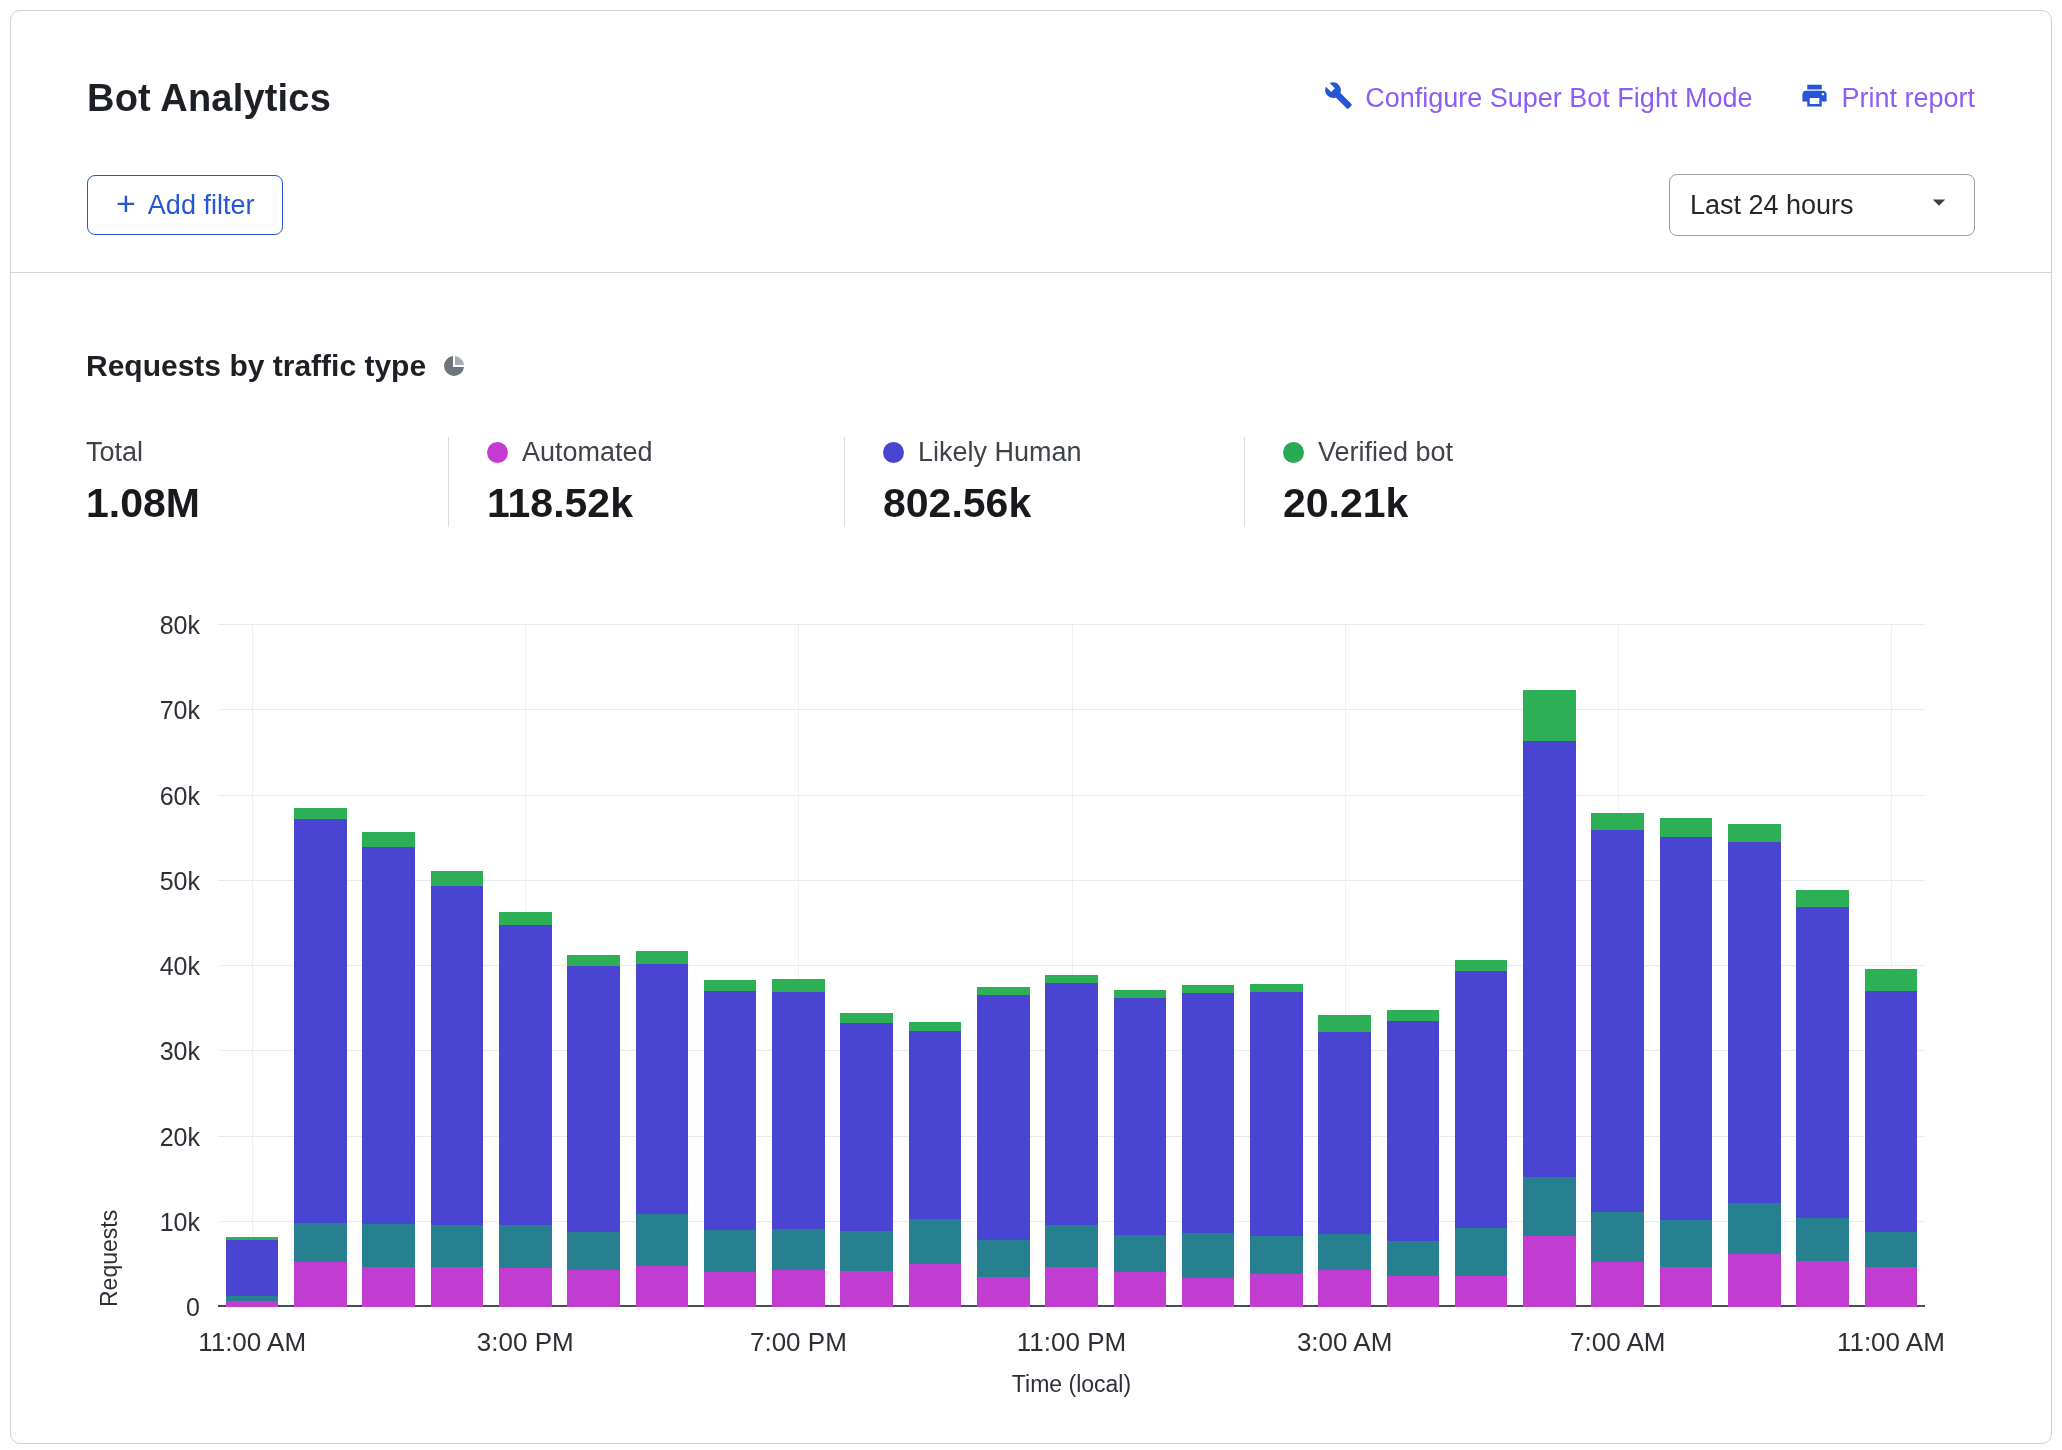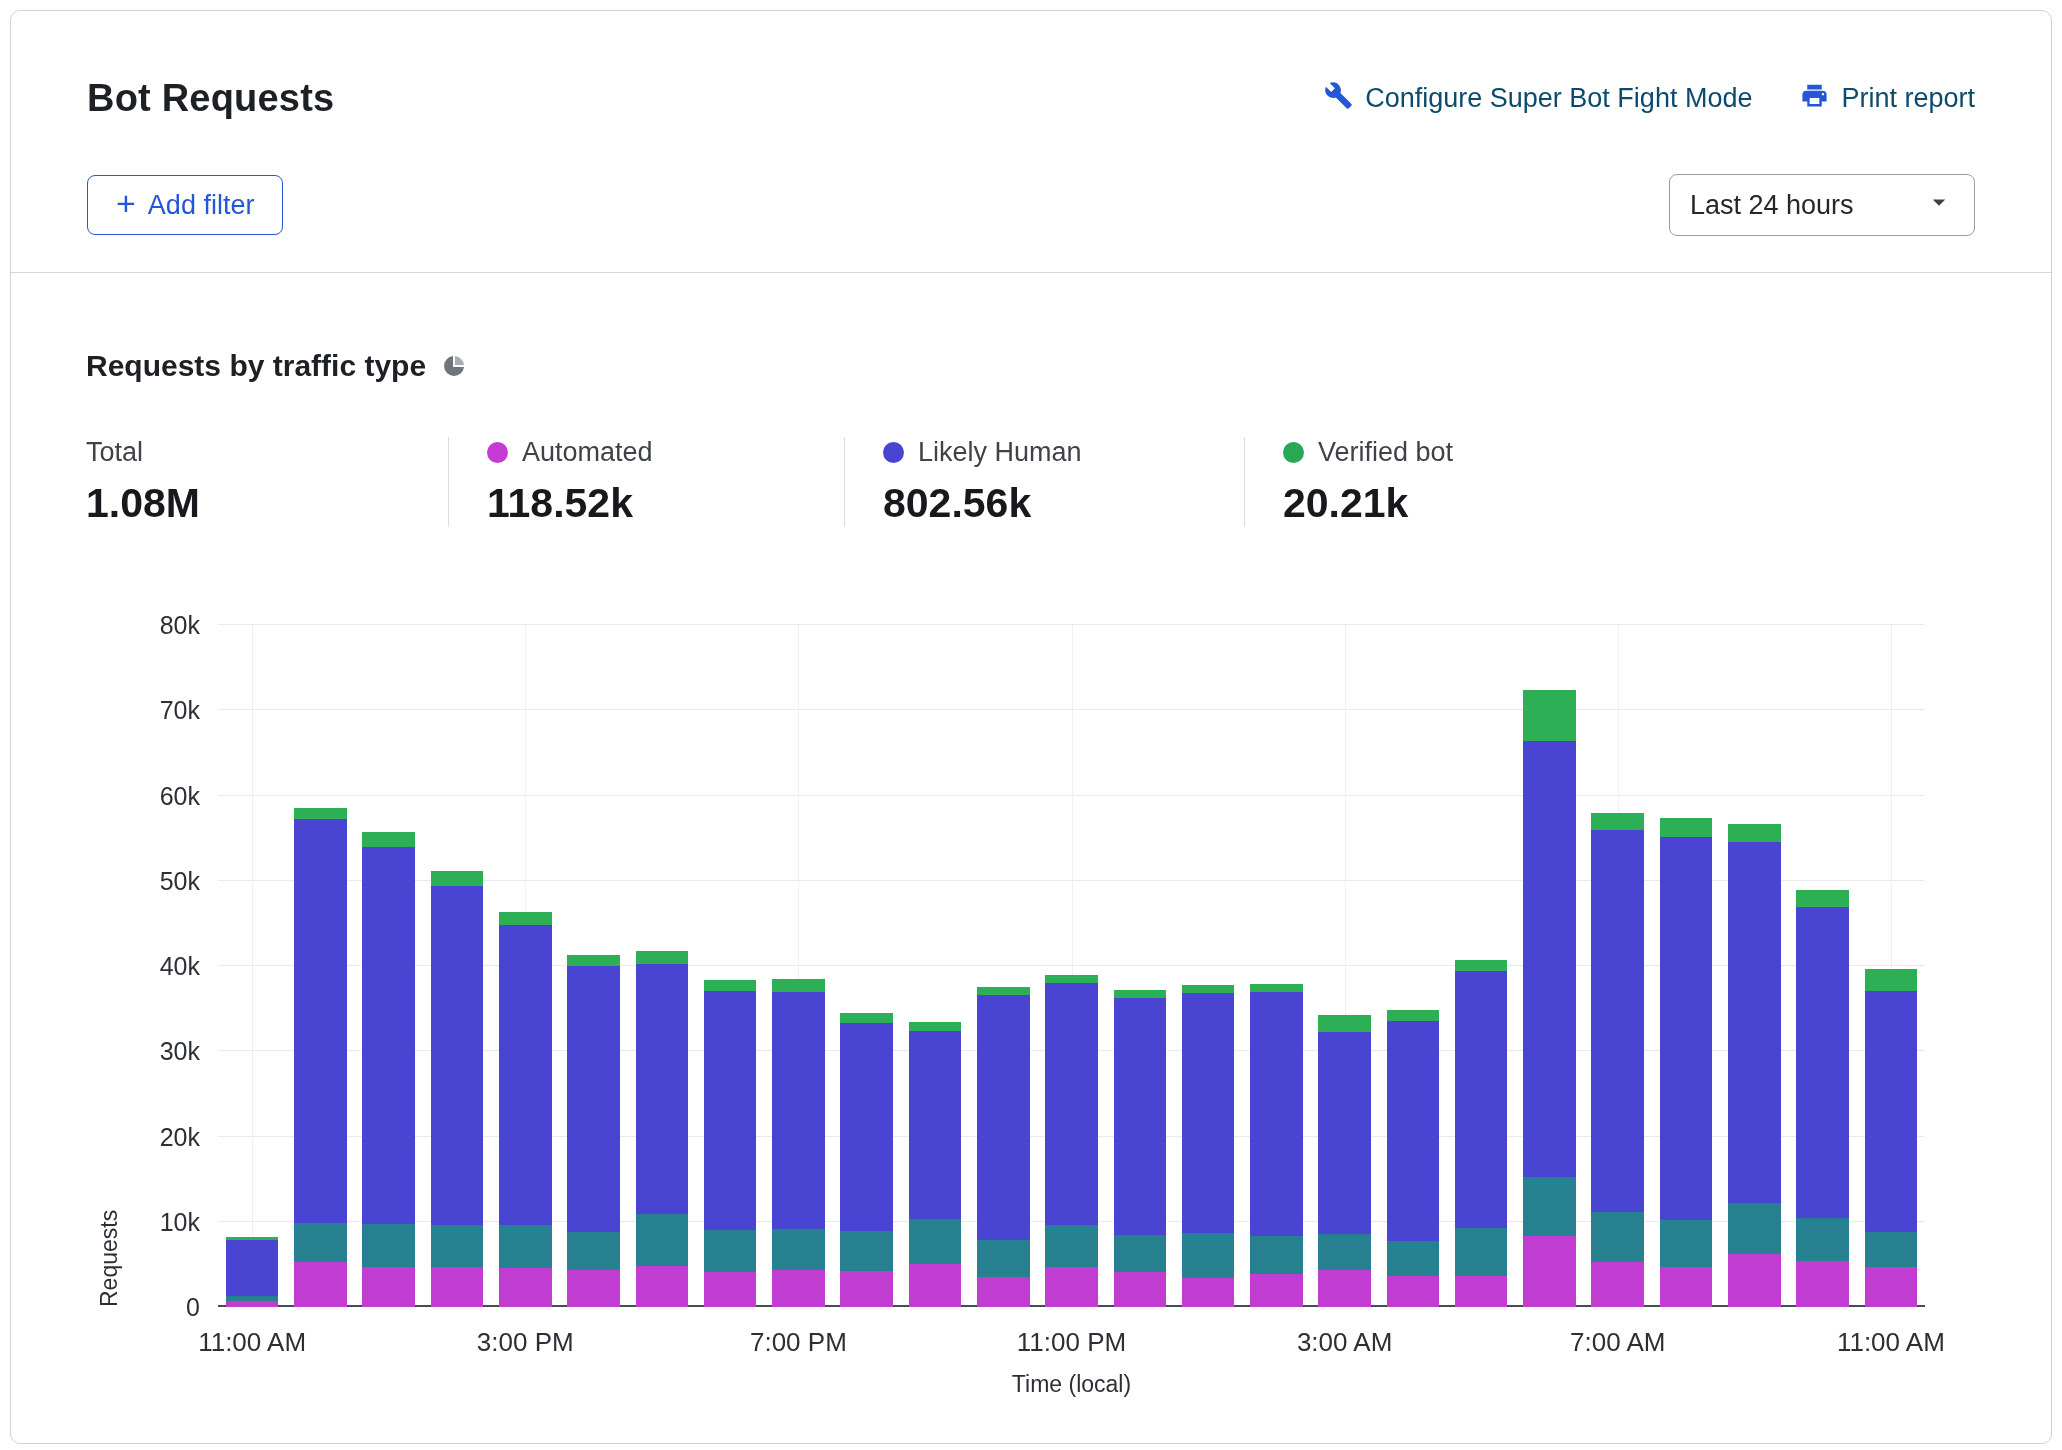--- a/index.html
+++ b/index.html
@@ -14,21 +14,21 @@
     position: absolute; left: 10px; top: 10px;
     width: 2042px; height: 1434px;
     background: #fff;
     border: 1px solid #d2d2d2;
     border-radius: 10px;
   }
   .card-header { padding: 66px 76px 0 76px; }
   .header-row { display: flex; justify-content: space-between; align-items: center; }
   h1 { font-size: 38px; font-weight: 700; color: #1d2025; letter-spacing: .2px; }
   .header-links { display: flex; gap: 48px; align-items: center; }
-  .hlink { display: flex; align-items: center; gap: 12px; color: #0c4a6e; font-size: 27px; text-decoration: none; cursor: pointer; }
+  .hlink { display: flex; align-items: center; gap: 12px; color: #8b5cf6; font-size: 27px; text-decoration: none; cursor: pointer; }
   .hlink svg { width: 29px; height: 29px; flex: 0 0 auto; }
   .filter-row { display: flex; justify-content: space-between; align-items: center; margin-top: 54px; padding-bottom: 36px; }
   .add-filter {
     display: flex; align-items: center; gap: 12px;
     height: 60px; padding: 0 28px;
     border: 1px solid #2456d7; border-radius: 8px;
     background: #fff; color: #2456d7;
     font-size: 27px; font-family: inherit; cursor: pointer;
   }
   .plus { font-size: 34px; line-height: 1; margin-top: -4px; font-weight: 400; }
@@ -74,21 +74,21 @@
   .x-axis { position: relative; height: 40px; margin: 12px 51px 0 132px; }
   .xtick { position: absolute; top: 8px; transform: translateX(-50%); font-size: 26px; color: #2c3036; white-space: nowrap; }
   .xaxis-title { margin: 12px 51px 0 132px; text-align: center; font-size: 23px; color: #2c3036; }
 </style>
 </head>
 <body>
 
 <div class="card">
   <div class="card-header">
     <div class="header-row">
-      <h1>Bot Requests</h1>
+      <h1>Bot Analytics</h1>
       <div class="header-links">
         <a class="hlink">
           <span><svg viewBox="0 0 24 24" width="29" height="29">
                 <path fill="#2456d7" d="M22.7 19l-9.1-9.1c.9-2.3.4-5-1.5-6.9-2-2-5-2.4-7.4-1.3L9 6 6 9 1.6 4.7C.4 7.1.9 10.1 2.9 12.1c1.9 1.9 4.6 2.4 6.9 1.5l9.1 9.1c.4.4 1 .4 1.4 0l2.3-2.3c.5-.4.5-1.1.1-1.4z"></path>
               </svg></span>
           <span>Configure Super Bot Fight Mode</span>
         </a>
         <a class="hlink">
           <span><svg viewBox="0 0 24 24" width="29" height="29">
                 <path fill="#2456d7" d="M19 8H5c-1.66 0-3 1.34-3 3v6h4v4h12v-4h4v-6c0-1.66-1.34-3-3-3zm-3 11H8v-5h8v5zm3-7c-.55 0-1-.45-1-1s.45-1 1-1 1 .45 1 1-.45 1-1 1zm-1-9H6v4h12V3z"></path>

